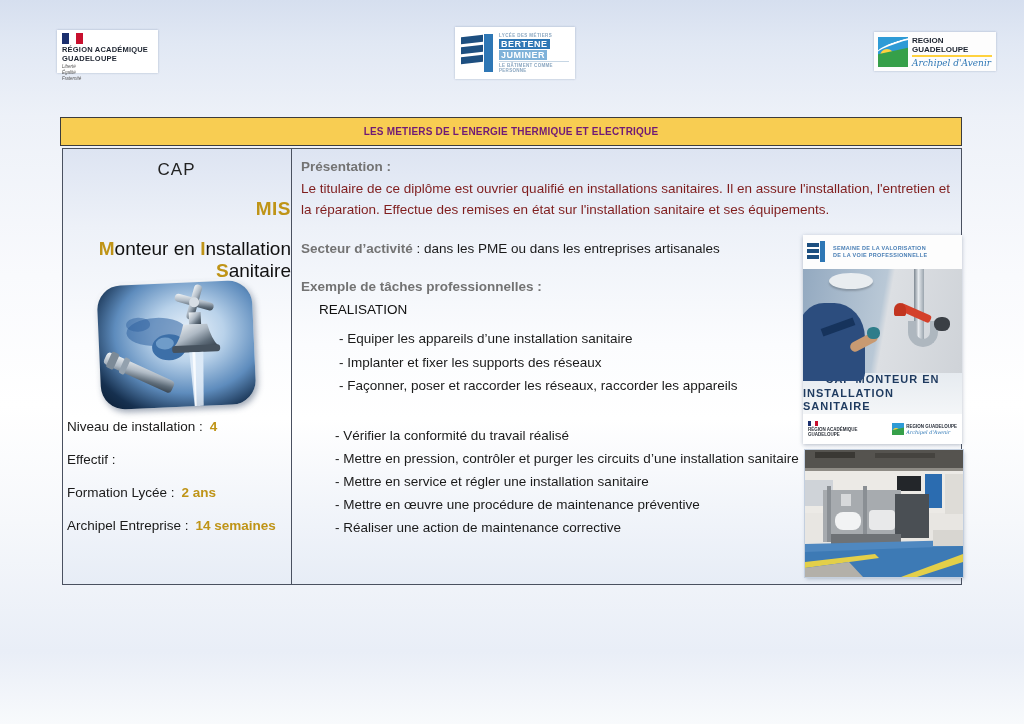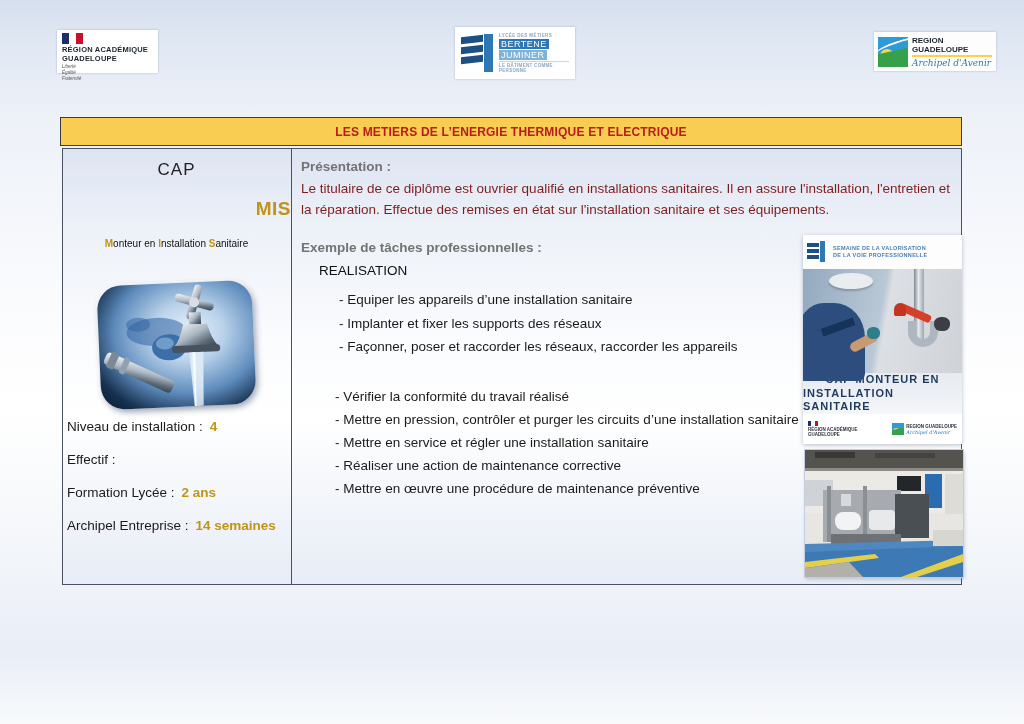--- a/index.html
+++ b/index.html
@@ -21,47 +21,47 @@
   .aca-line { font-size:7.5px; font-weight:bold; color:#1d2430; letter-spacing:.2px; line-height:8.5px; }
   .motto { font-size:4.5px; font-style:italic; color:#555; line-height:5px; margin-top:1px; }
 
   .logo-lycee { left:455px; top:27px; width:120px; height:52px; padding:6px 6px; display:flex; gap:4px; align-items:center; }
   .building-icon { width:34px; height:38px; position:relative; flex:none; }
   .building-icon .bar { position:absolute; left:0; height:7px; background:#1d4f80; width:22px; }
   .building-icon .bar.b1{top:2px; transform:skewY(-6deg);} .building-icon .bar.b2{top:12px; transform:skewY(-6deg);} .building-icon .bar.b3{top:22px; transform:skewY(-6deg);}
   .building-icon .tower { position:absolute; right:2px; top:0; width:9px; height:38px; background:#2e77b5; }
   .lycee-text { display:flex; flex-direction:column; gap:1px; }
   .lycee-small { font-size:4.5px; color:#8aa6c0; letter-spacing:.4px; font-weight:bold; }
-  .lycee-name { font-size:9px; font-weight:normal; color:#ffffff; background:#2e77b5; padding:0 2px; letter-spacing:.5px; width:max-content; }
+  .lycee-name { font-size:9px; font-weight:bold; color:#ffffff; background:#2e77b5; padding:0 2px; letter-spacing:.5px; width:max-content; }
   .lycee-name.n2 { background:#7fb2d9; }
   .lycee-tag { font-size:4.5px; color:#8aa6c0; letter-spacing:.3px; border-top:1px solid #c6d6e4; padding-top:1px; font-weight:bold; }
 
   .logo-region { left:874px; top:32px; width:122px; height:39px; padding:2px 4px; display:flex; gap:4px; align-items:center; background:#fdfdfd; }
   .rg-icon { width:30px; height:30px; position:relative; flex:none; background:#2e9bd6; overflow:hidden; }
   .rg-icon .sun { position:absolute; left:2px; bottom:4px; width:14px; height:14px; border-radius:50%; background:#ffd23f; }
   .rg-icon .land { position:absolute; left:-4px; bottom:-8px; width:40px; height:24px; background:#36a04a; transform:rotate(-12deg); }
   .rg-icon .swoosh { position:absolute; left:-2px; top:4px; width:44px; height:10px; border-top:2.5px solid #ffffff; border-radius:50%; transform:rotate(-18deg); }
   .rg-text { display:flex; flex-direction:column; }
   .rg-name { font-size:8px; font-weight:bold; color:#1d2430; border-bottom:2px solid #ffd23f; padding-bottom:1px; }
   .rg-script { font-size:9px; color:#2e77b5; font-style:italic; font-family:"DejaVu Serif", serif; margin-top:1px; }
 
   
   .banner { left:60px; top:117px; width:902px; height:29px; background:#f8cd52; border:1px solid #3c3c3c;
             display:flex; align-items:center; justify-content:center; }
-  .banner span { font-size:12px; font-weight:bold; color:#b91c1c; letter-spacing:.2px; }
+  .banner span { font-size:10px; font-weight:bold; color:#701a75; letter-spacing:.2px; }
 
   
   .sheet { left:62px; top:148px; width:900px; height:437px; border:1px solid #4a5160;
            background:linear-gradient(180deg,#dde4f2 0%,#edf1f8 18%,#fbfcfe 45%,#ffffff 62%,#f2f5fa 82%,#e7edf6 100%); }
   .col-divider { left:291px; top:148px; width:1px; height:437px; background:#4a5160; }
 
   
   .cap { left:62px; top:160px; width:229px; text-align:center; font-size:17px; color:#222; letter-spacing:1px; }
   .mis { left:62px; top:198px; width:229px; text-align:right; font-size:19px; font-weight:bold; color:#bf9417; letter-spacing:.5px; }
-  .fullname { left:62px; top:238px; width:229px; text-align:center; font-size:10px; color:#111; }
+  .fullname { left:62px; top:238px; width:229px; text-align:right; font-size:19px; color:#111; }
   .fullname b { color:#bf9417; font-weight:bold; }
 
   .tap-img { left:99px; top:283px; width:155px; height:124px; border-radius:24px; transform:rotate(-2.5deg);
              background:radial-gradient(ellipse at 58% 40%, #e8f1fa 0%, #b9d2ea 28%, #5e8cbd 58%, #1c3least 0%, #16304f 82%, #0a1b30 100%);
              background:radial-gradient(ellipse at 58% 40%, #e8f1fa 0%, #b9d2ea 28%, #5e8cbd 58%, #16304f 82%, #0a1b30 100%);
              box-shadow:2px 3px 6px rgba(40,60,90,.45), 0 0 0 2px rgba(255,255,255,.55);
              overflow:hidden; }
 
   .left-facts { left:67px; top:416px; width:222px; font-size:13.5px; color:#1a1a1a; }
   .fact { margin-bottom:11px; line-height:22px; }
@@ -231,36 +231,39 @@
   </div>
   <div class="fact">
     <span>Archipel Entreprise :</span><span class="gold">14 semaines</span>
   </div>
 </div>
 
 <div class="abs rc">
   <div class="h-gold">Présentation :</div>
   <div class="para">Le titulaire de ce diplôme est ouvrier qualifié en installations sanitaires. Il en assure l'installation, l'entretien et la réparation. Effectue des remises en état sur l'installation sanitaire et ses équipements.</div>
 
+  <div class="secteur">
+    <span class="h-gold">Secteur d’activité</span><span> : dans les PME ou dans les entreprises artisanales</span>
+  </div>
 
   <div class="taches">
     <div class="h-gold">Exemple de tâches professionnelles :</div>
     <div class="sub-title">REALISATION</div>
     <div class="bullets">
       <div>- Equiper les appareils d’une installation sanitaire</div>
       <div>- Implanter et fixer les supports des réseaux</div>
       <div>- Façonner, poser et raccorder les réseaux, raccorder les appareils</div>
     </div>
     <div class="controle-block">
       <div class="bullets2">
         <div>- Vérifier la conformité du travail réalisé</div>
         <div>- Mettre en pression, contrôler et purger les circuits d’une installation sanitaire</div>
         <div>- Mettre en service et régler une installation sanitaire</div>
+        <div>- Mettre en œuvre une procédure de maintenance préventive</div>
         <div>- Réaliser une action de maintenance corrective</div>
-        <div>- Mettre en œuvre une procédure de maintenance préventive</div>
       </div>
     </div>
   </div>
 </div>
 
 <div class="abs poster">
   <div class="poster-head">
     <div class="mini-building">
       <span class="bar b1"></span>
         <span class="bar b2"></span>

